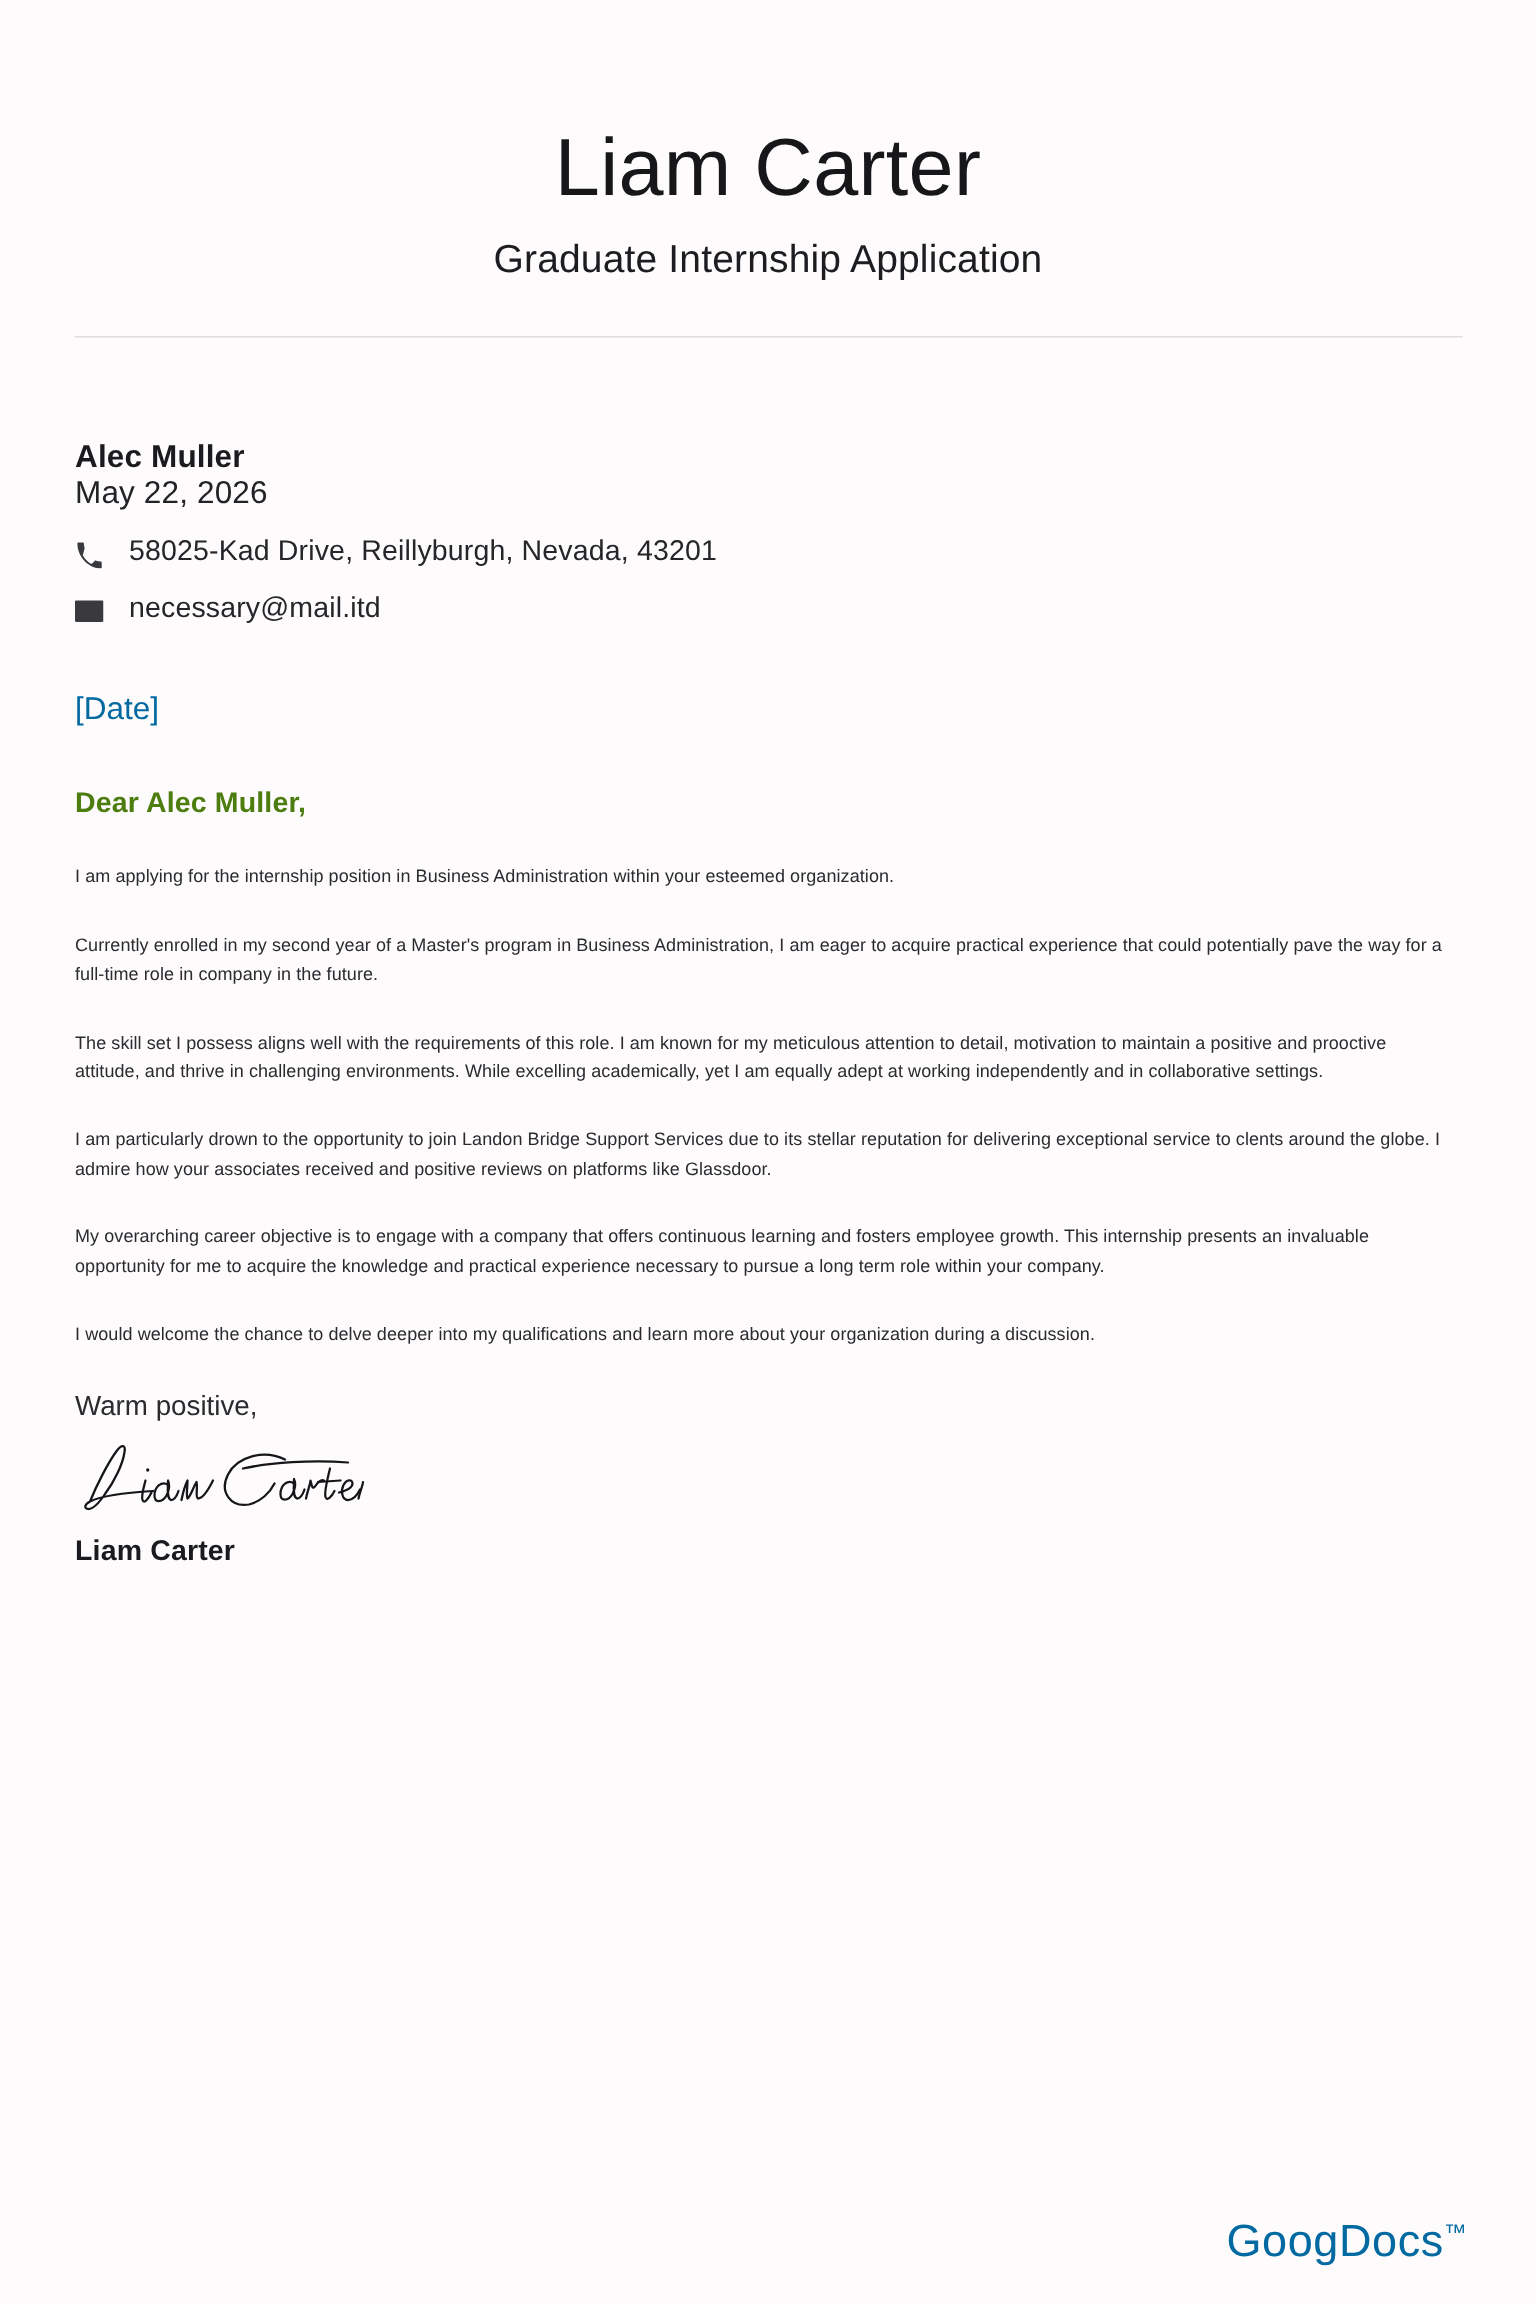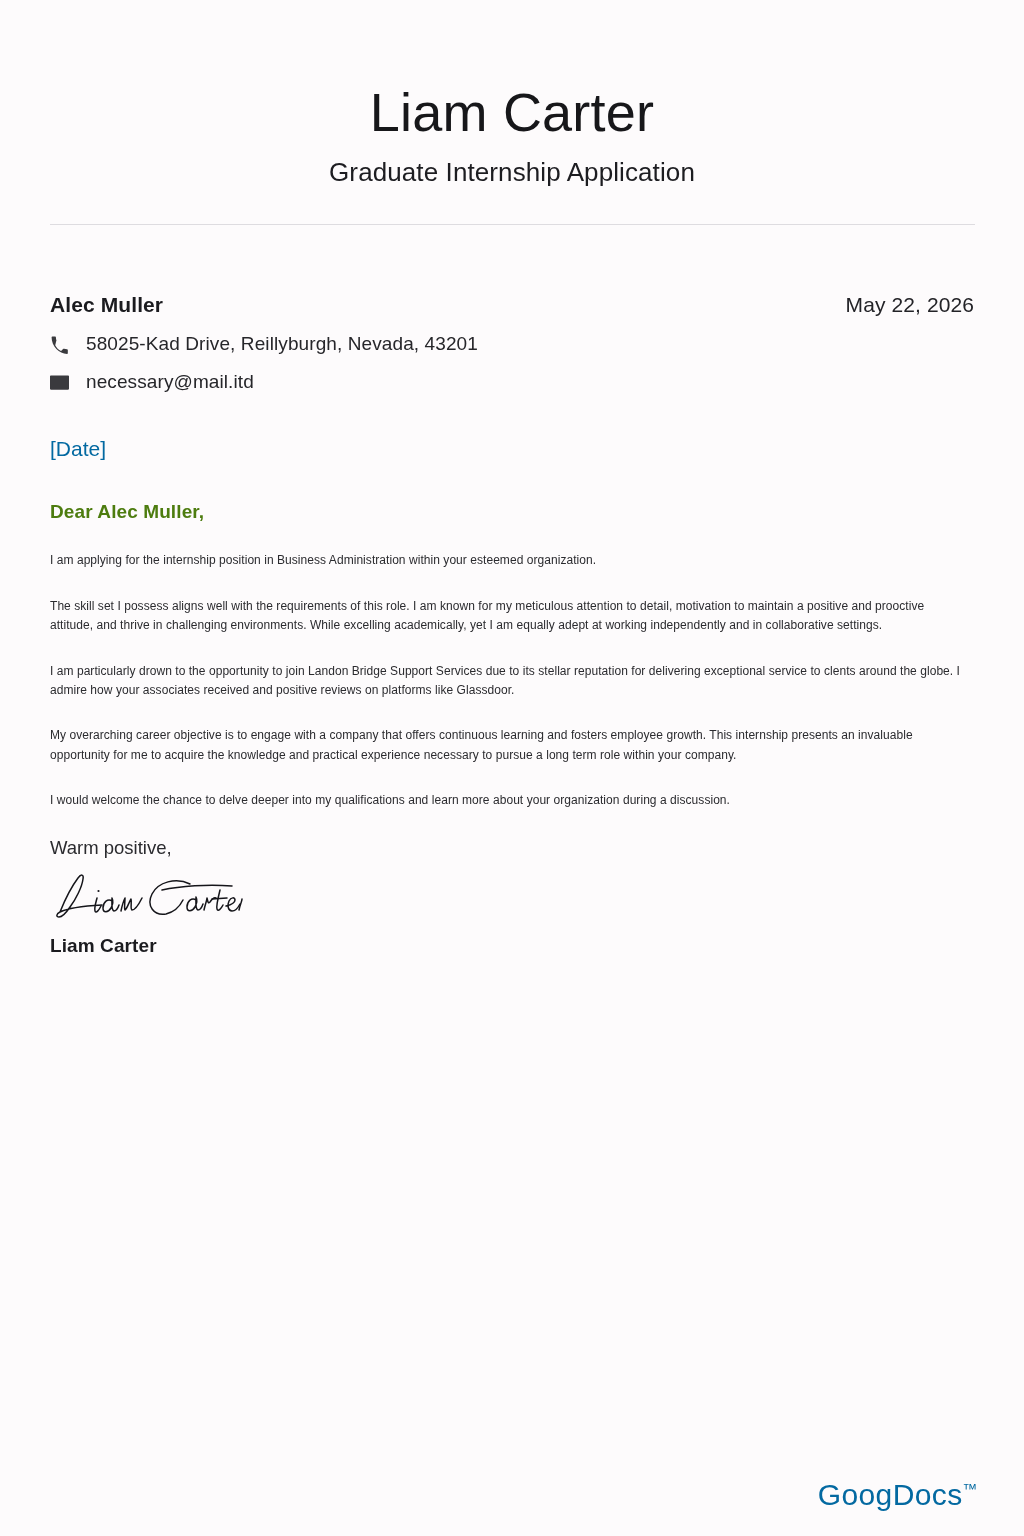--- a/index.html
+++ b/index.html
@@ -56,37 +56,38 @@
 
   
   .recipient-block {
     margin-top: 68px;
     position: relative;
   }
   .recipient-row {
     display: flex;
     align-items: baseline;
     justify-content: space-between;
+    flex-direction: column;
   }
   .recipient-name {
     font-size: 21px;
     font-weight: 700;
     color: #1b1b1f;
     letter-spacing: 0.1px;
   }
   .letter-date {
     font-size: 21px;
     font-weight: 300;
     color: #232327;
     letter-spacing: 0.1px;
   }
 
   .contact-line {
     display: flex;
-    align-items: center;
+    align-items: flex-end;
     margin-top: 16px;
   }
   .contact-icon {
     width: 22px;
     height: 20px;
     margin-right: 14px;
     display: inline-flex;
     align-items: center;
     justify-content: flex-start;
     flex: none;
@@ -200,20 +201,21 @@
       <span class="contact-text">necessary@mail.itd</span>
     </div>
   </div>
 
   <div class="date-placeholder">[Date]</div>
 
   <div class="salutation">Dear Alec Muller,</div>
 
   <div class="body-paragraphs">
     <p class="body-paragraph">I am applying for the internship position in Business Administration within your esteemed organization.</p>
+    <p class="body-paragraph">Currently enrolled in my second year of a Master's program in Business Administration, I am eager to acquire practical experience that could potentially pave the way for a full-time role in company in the future.</p>
     <p class="body-paragraph">The skill set I possess aligns well with the requirements of this role. I am known for my meticulous attention to detail, motivation to maintain a positive and prooctive attitude, and thrive in challenging environments. While excelling academically, yet I am equally adept at working independently and in collaborative settings.</p>
     <p class="body-paragraph">I am particularly drown to the opportunity to join Landon Bridge Support Services due to its stellar reputation for delivering exceptional service to clents around the globe. I admire how your associates received and positive reviews on platforms like Glassdoor.</p>
     <p class="body-paragraph">My overarching career objective is to engage with a company that offers continuous learning and fosters employee growth. This internship presents an invaluable opportunity for me to acquire the knowledge and practical experience necessary to pursue a long term role within your company.</p>
     <p class="body-paragraph">I would welcome the chance to delve deeper into my qualifications and learn more about your organization during a discussion.</p>
   </div>
 
   <div class="closing">
     <div class="closing-phrase">Warm positive,</div>
 
     <div class="signature">

